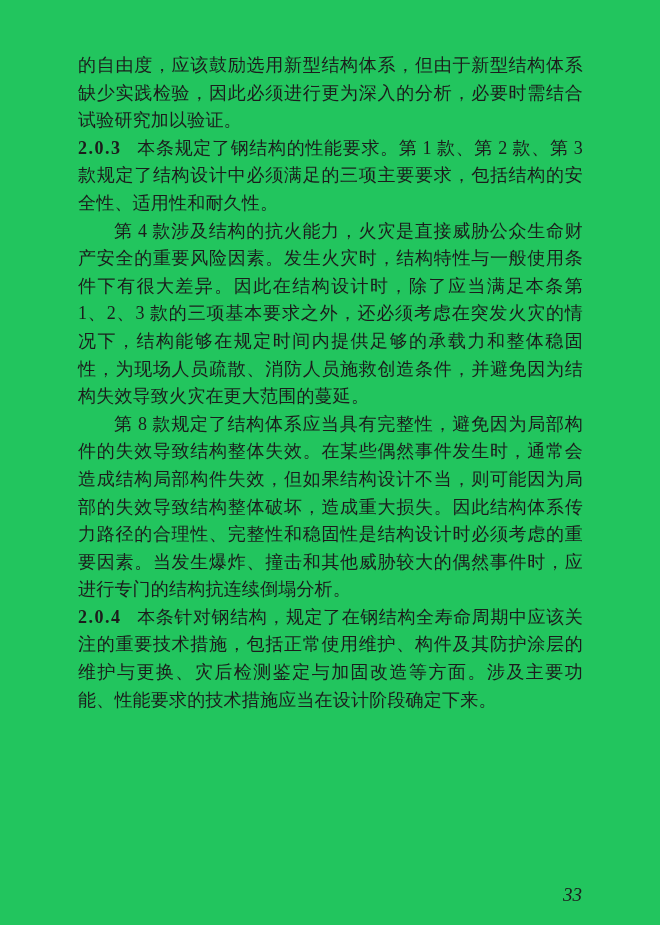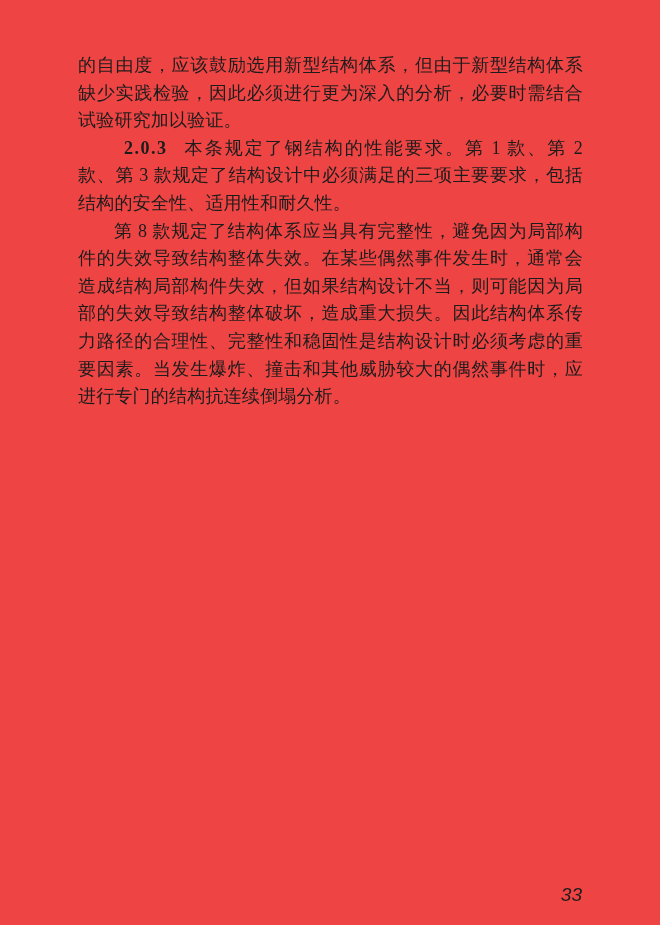--- a/index.html
+++ b/index.html
@@ -7,21 +7,21 @@
     padding: 0;
     width: 660px;
     height: 925px;
     background: #fefefe;
     overflow: hidden;
   }
   .page {
     position: relative;
     width: 660px;
     height: 925px;
-    background: #ef4444;
+    background: #22c55e;
     color: #1c1c1c;
     font-family: "Liberation Serif", "DejaVu Serif", serif;
   }
   .text-block {
     position: absolute;
     left: 78px;
     top: 52px;
     width: 505px;
     font-size: 18px;
     line-height: 27.6px;
@@ -34,35 +34,36 @@
     padding: 0;
   }
   .para-indented {
     text-indent: 2em;
   }
   .sec-num {
     font-weight: bold;
     letter-spacing: 1.5px;
     margin-right: 0.85em;
     font-family: "Liberation Serif", "DejaVu Serif", serif;
-    margin-left: 46px;
   }
   .page-number {
     position: absolute;
     right: 78px;
     top: 884px;
     font-size: 19px;
     font-style: italic;
     color: #1c1c1c;
-    font-family: Liberation Sans, sans-serif;
+    font-family: Liberation Serif, serif;
   }
 </style>
 </head>
 <body>
 
 <div class="page">
   <div class="text-block" id="text-block">
       <p><span>的自由度，应该鼓励选用新型结构体系，但由于新型结构体系缺少实践检验，因此必须进行更为深入的分析，必要时需结合试验研究加以验证。</span></p>
       <p><b class="sec-num">2.0.3</b><span>本条规定了钢结构的性能要求。第 1 款、第 2 款、第 3 款规定了结构设计中必须满足的三项主要要求，包括结构的安全性、适用性和耐久性。</span></p>
+      <p class="para-indented"><span>第 4 款涉及结构的抗火能力，火灾是直接威胁公众生命财产安全的重要风险因素。发生火灾时，结构特性与一般使用条件下有很大差异。因此在结构设计时，除了应当满足本条第 1、2、3 款的三项基本要求之外，还必须考虑在突发火灾的情况下，结构能够在规定时间内提供足够的承载力和整体稳固性，为现场人员疏散、消防人员施救创造条件，并避免因为结构失效导致火灾在更大范围的蔓延。</span></p>
       <p class="para-indented"><span>第 8 款规定了结构体系应当具有完整性，避免因为局部构件的失效导致结构整体失效。在某些偶然事件发生时，通常会造成结构局部构件失效，但如果结构设计不当，则可能因为局部的失效导致结构整体破坏，造成重大损失。因此结构体系传力路径的合理性、完整性和稳固性是结构设计时必须考虑的重要因素。当发生爆炸、撞击和其他威胁较大的偶然事件时，应进行专门的结构抗连续倒塌分析。</span></p>
+      <p><b class="sec-num">2.0.4</b><span>本条针对钢结构，规定了在钢结构全寿命周期中应该关注的重要技术措施，包括正常使用维护、构件及其防护涂层的维护与更换、灾后检测鉴定与加固改造等方面。涉及主要功能、性能要求的技术措施应当在设计阶段确定下来。</span></p>
     </div>
   <div class="page-number">33</div>
 </div>
 
 </body></html>

